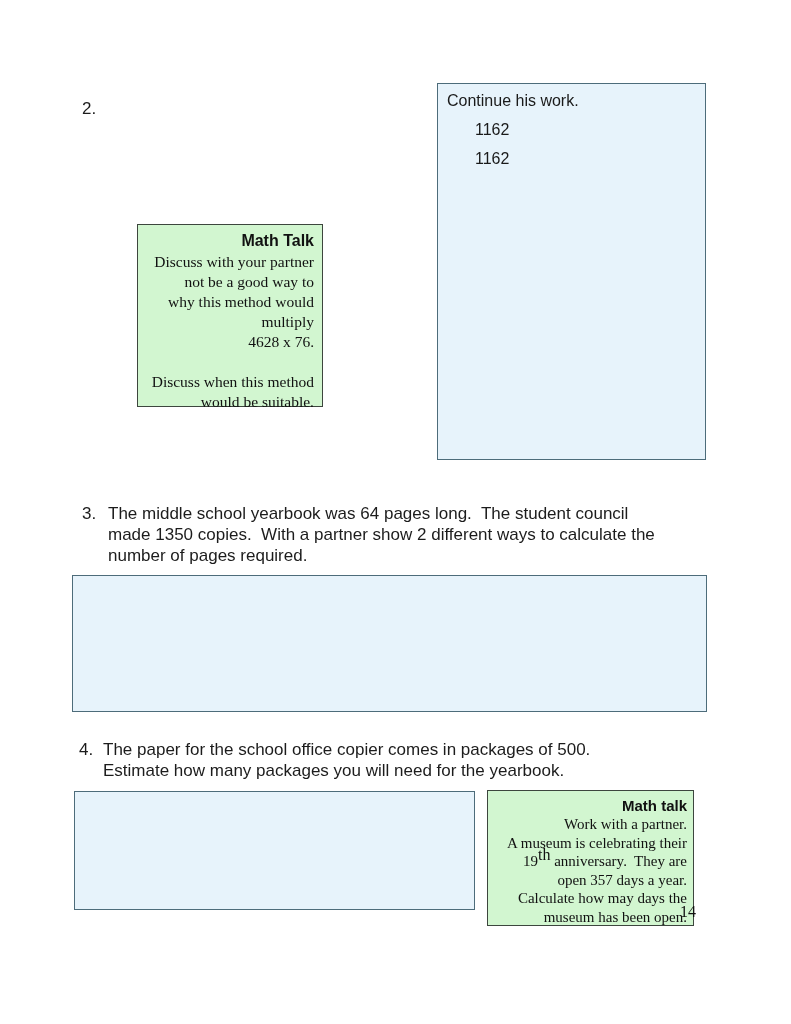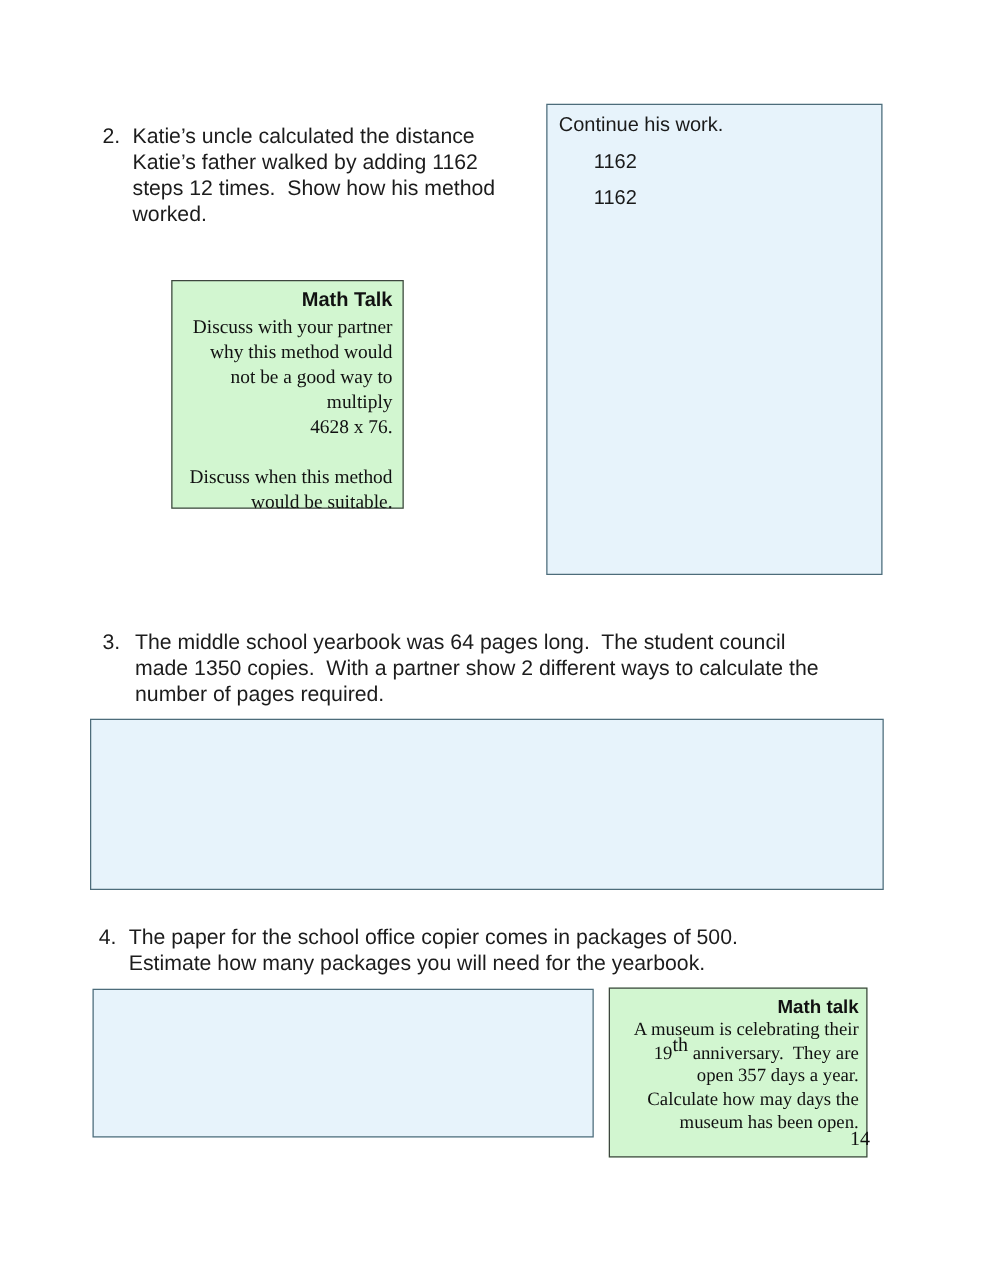--- a/index.html
+++ b/index.html
@@ -90,40 +90,34 @@
   .bluebox-3 { left: 74px; top: 791px; width: 401px; height: 119px; }
   .greenbox2 { left: 487px; top: 790px; width: 207px; height: 136px; }
 </style>
 </head>
 <body>
 
 <div class="page">
 
   <div class="question q2">
     <span class="qnum">2.</span>
-    <div class="qlines">
-      <div>Katie’s uncle calculated the distance</div>
-      <div>Katie’s father walked by adding 1162</div>
-      <div>steps 12 times.  Show how his method</div>
-      <div>worked.</div>
-    </div>
   </div>
 
   <div class="bluebox bluebox-1">
     <div class="workbox-title">Continue his work.</div>
     <div class="workbox-val">1162</div>
     <div class="workbox-val">1162</div>
   </div>
 
   <div class="greenbox greenbox1">
     <div class="green-title">Math Talk</div>
     <div class="green-body">
       <div>Discuss with your partner</div>
+      <div>not be a good way to</div>
       <div>why this method would</div>
-      <div>not be a good way to</div>
       <div>multiply</div>
       <div>4628 x 76.</div>
       <div></div>
       <div>Discuss when this method</div>
       <div>would be suitable.</div>
     </div>
   </div>
 
   <div class="question q3">
     <span class="qnum">3.</span>
@@ -142,20 +136,21 @@
       <div>The paper for the school office copier comes in packages of 500.</div>
       <div>Estimate how many packages you will need for the yearbook.</div>
     </div>
   </div>
 
   <div class="bluebox bluebox-3"></div>
 
   <div class="greenbox greenbox2">
     <div class="green-title">Math talk</div>
     <div class="green-body">
+      <div>Work with a partner.</div>
       <div>A museum is celebrating their</div>
       <div><span>19</span><sup>th</sup><span> anniversary.  They are</span></div>
       <div>open 357 days a year.</div>
       <div>Calculate how may days the</div>
       <div>museum has been open.</div>
     </div>
   </div>
 
   <div class="page-number">14</div>
 

